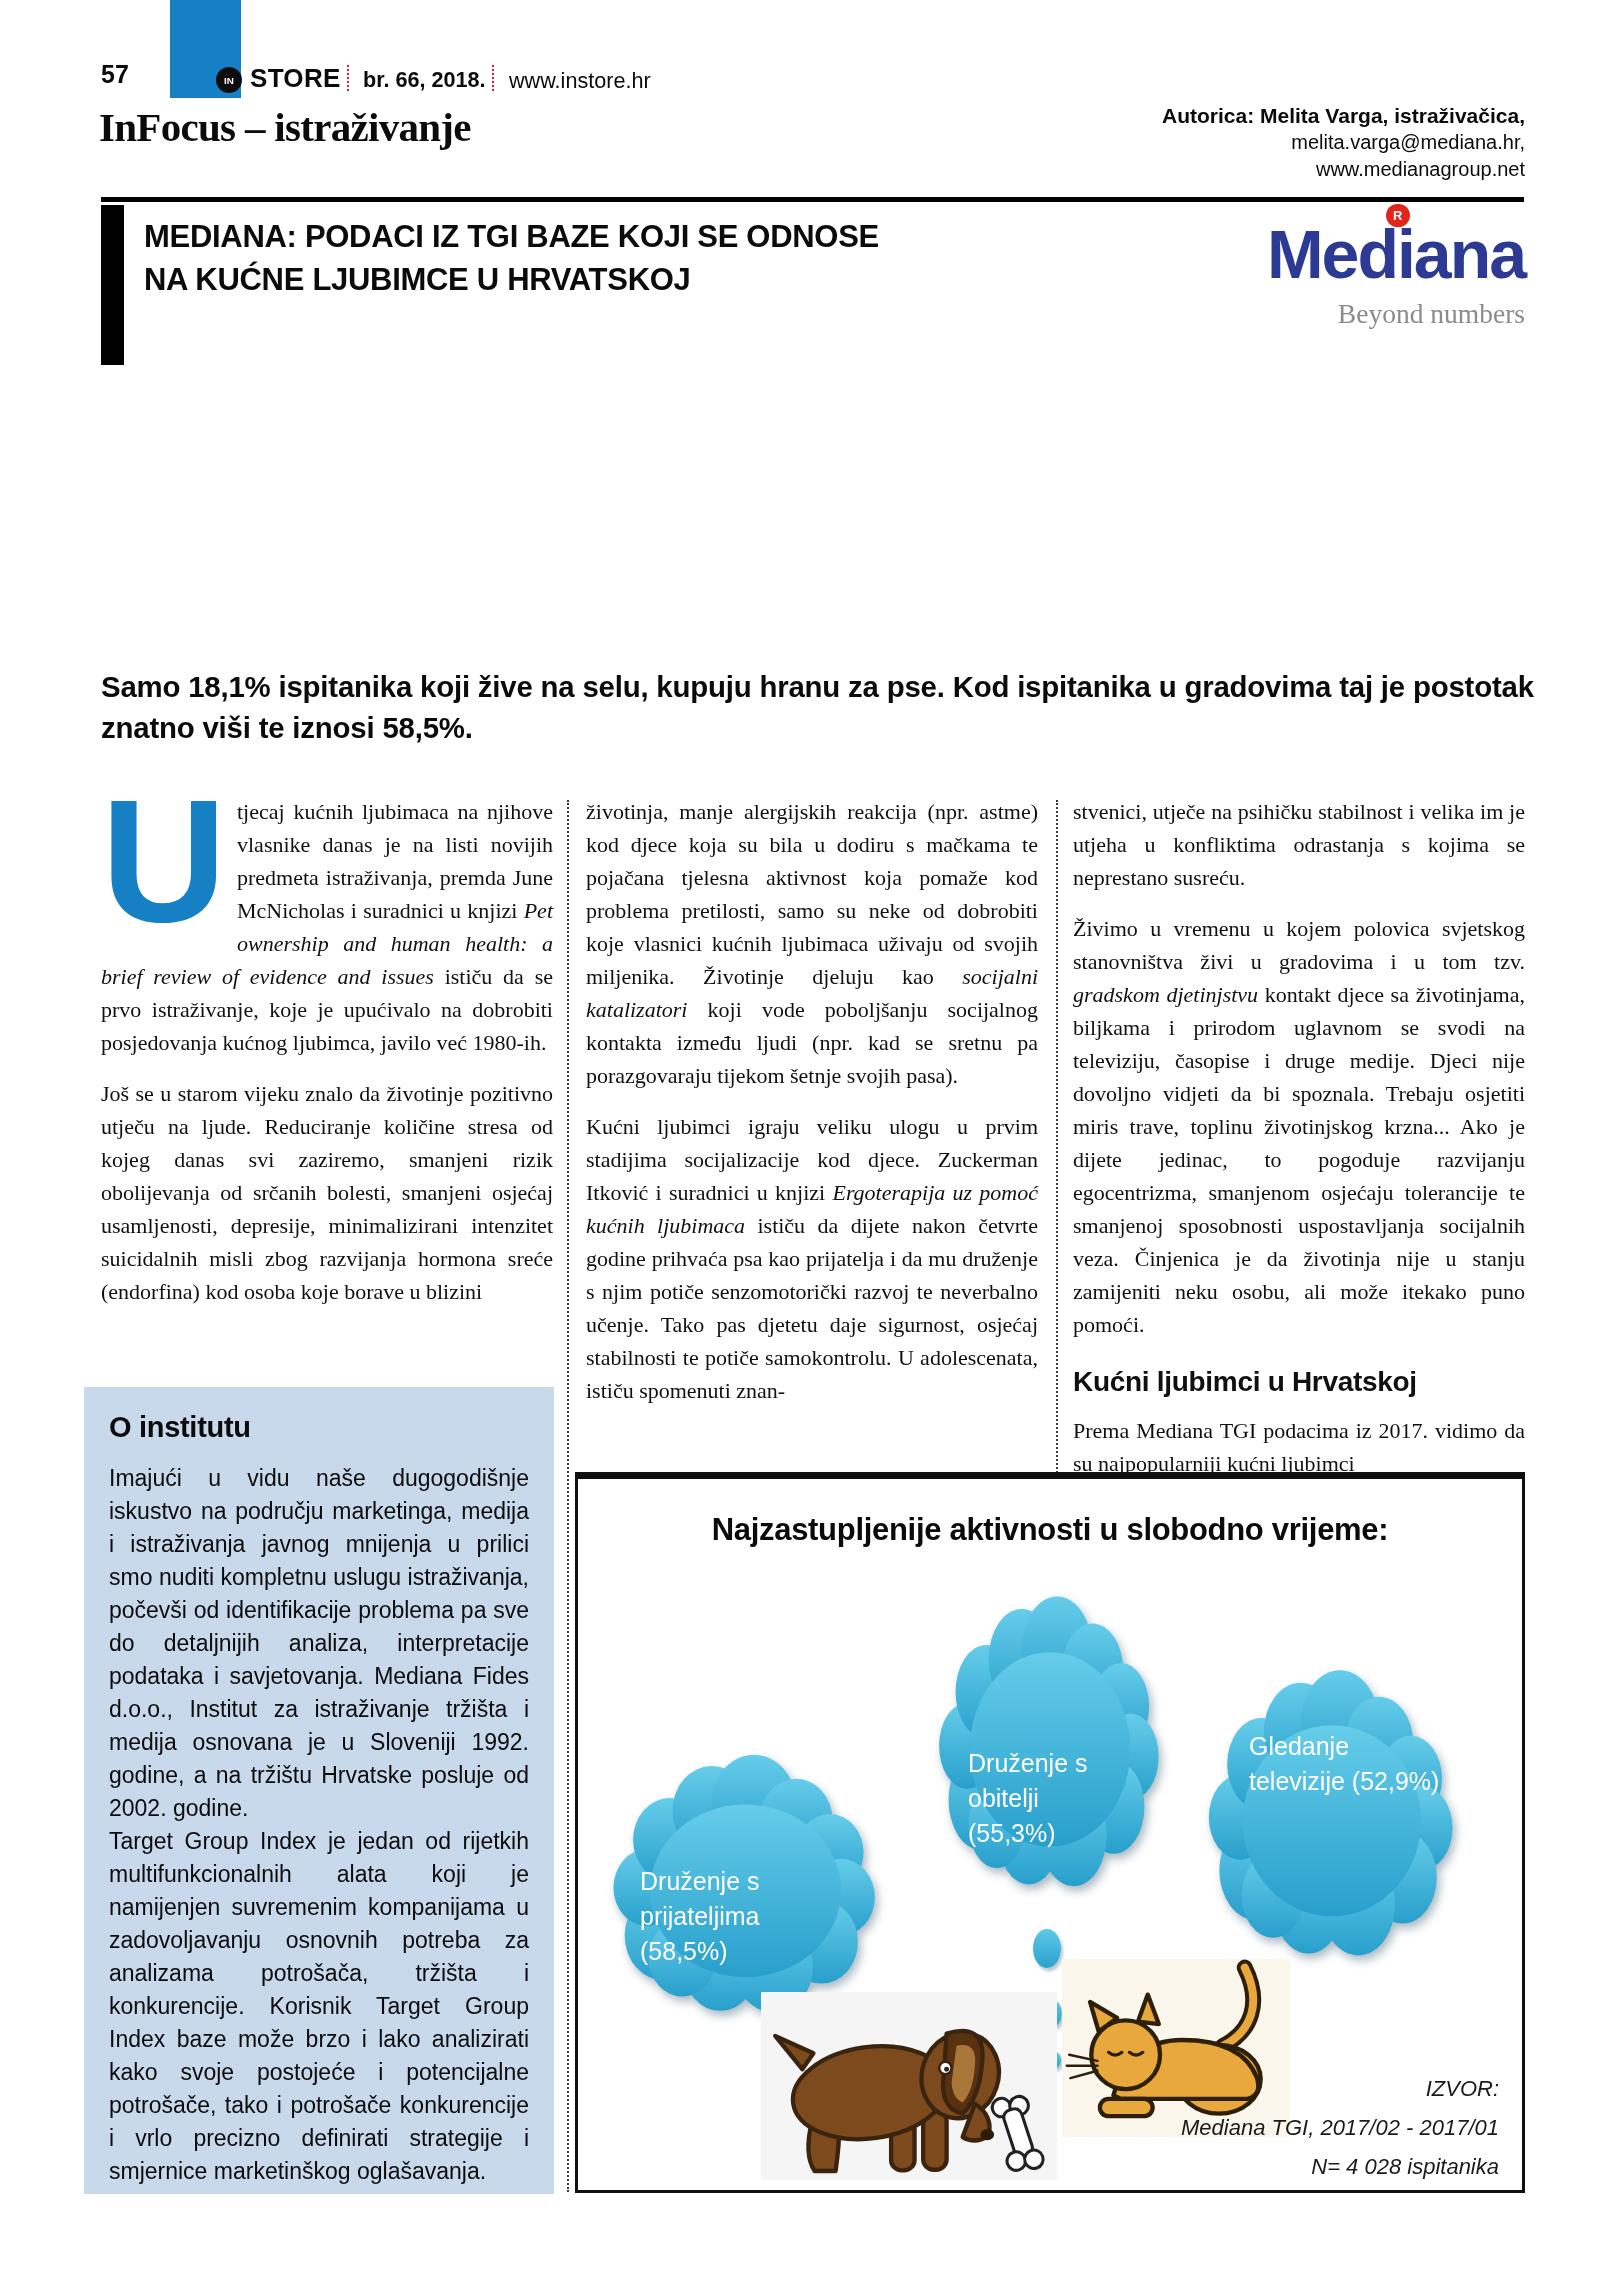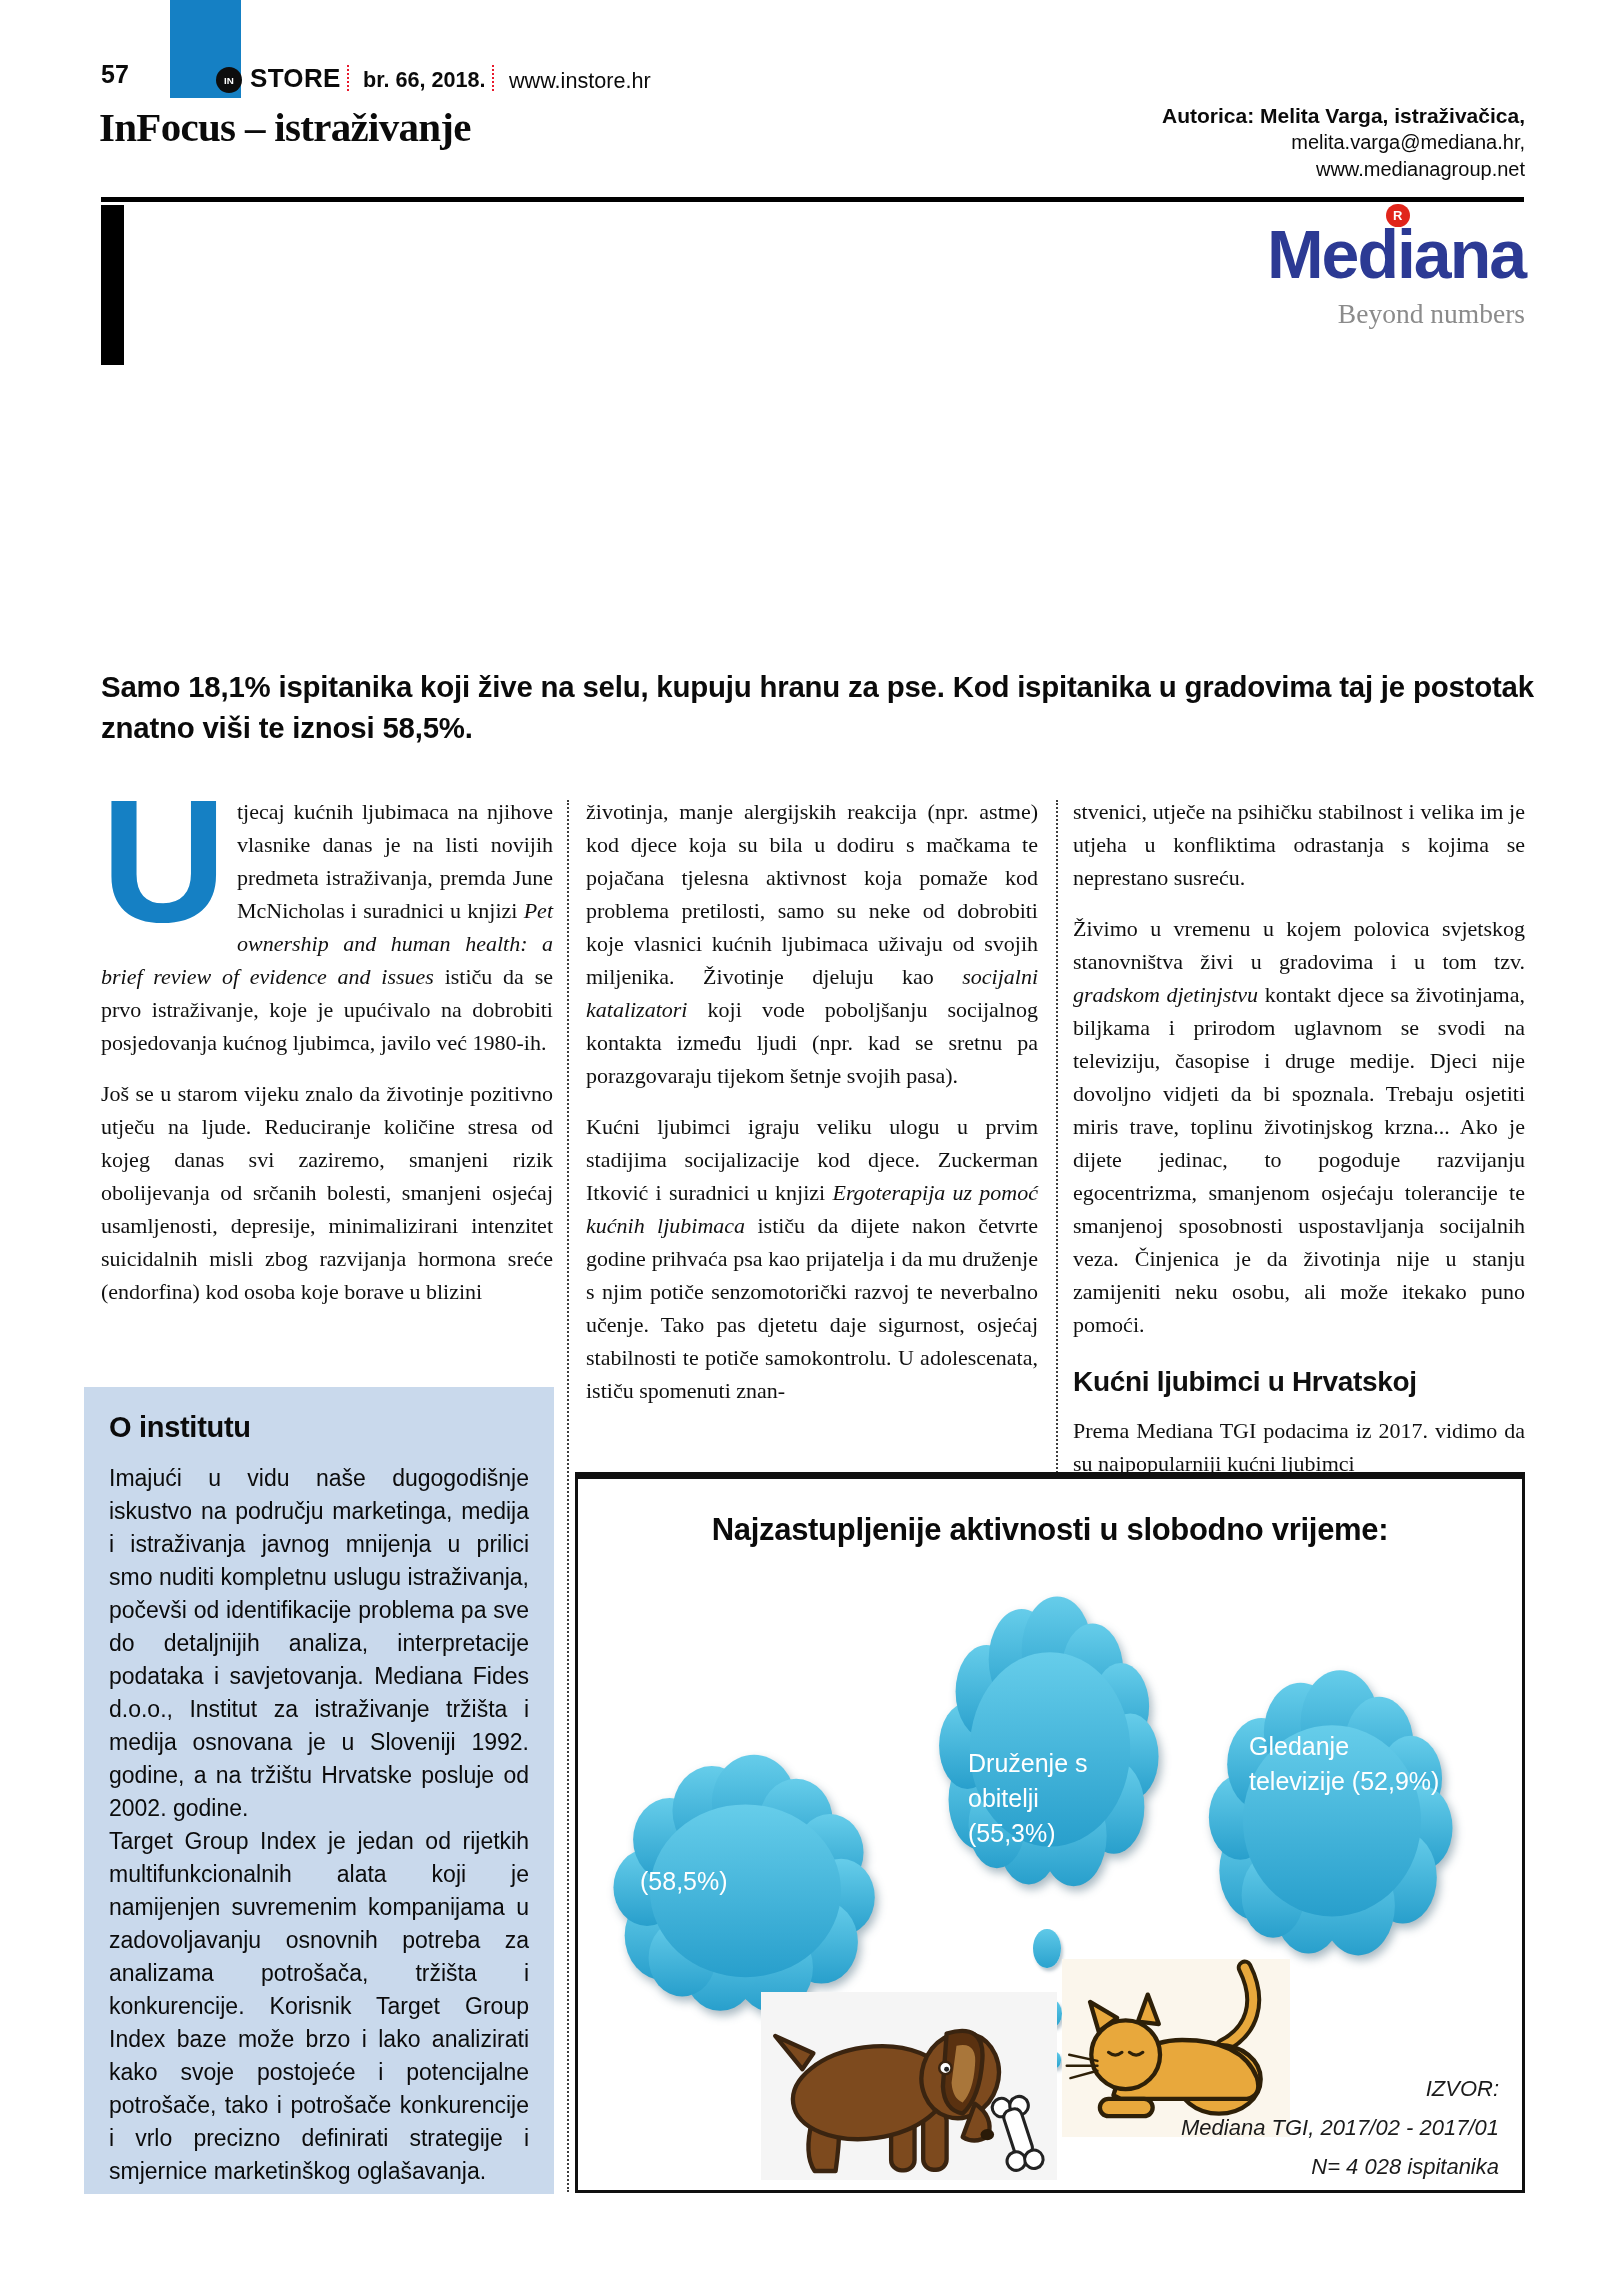--- a/index.html
+++ b/index.html
@@ -143,20 +143,24 @@
   <div class="abs" id="author">
     <div class="a1">Autorica: Melita Varga, istraživačica,</div>
     <div>melita.varga@mediana.hr,</div>
     <div>www.medianagroup.net</div>
   </div>
 
   <div class="abs" id="section-title">InFocus – istraživanje</div>
 
   <div class="abs" id="rule-top"></div>
   <div class="abs" id="kicker-bar"></div>
+  <div class="abs" id="kicker">
+    <div>MEDIANA: PODACI IZ TGI BAZE KOJI SE ODNOSE</div>
+    <div>NA KUĆNE LJUBIMCE U HRVATSKOJ</div>
+  </div>
 
   <div class="abs" id="logo">
     <div class="rdisc">R</div>
     <div class="wordmark">Mediana</div>
     <div class="tagline">Beyond numbers</div>
   </div>
 
   <div class="abs" id="lead">Samo 18,1% ispitanika koji žive na selu, kupuju hranu za pse. Kod ispitanika u gradovima taj je postotak znatno viši te iznosi 58,5%.</div>
 
   <div class="col" id="col1">
@@ -200,20 +204,21 @@
       <use href="#cloudShape"></use>
     </svg>
   <svg class="cloud" id="cloud-mid" viewBox="0 0 200 170" preserveAspectRatio="none">
       <use href="#cloudShape"></use>
     </svg>
   <svg class="cloud" id="cloud-right" viewBox="0 0 200 170" preserveAspectRatio="none">
       <use href="#cloudShape"></use>
     </svg>
 
   <div class="cloudtext" id="ct-left">
+    <div>Druženje s prijateljima</div>
     <div>(58,5%)</div>
   </div>
   <div class="cloudtext" id="ct-mid">
     <div>Druženje s obitelji</div>
     <div>(55,3%)</div>
   </div>
   <div class="cloudtext" id="ct-right">
     <div>Gledanje</div>
     <div>televizije (52,9%)</div>
   </div>

